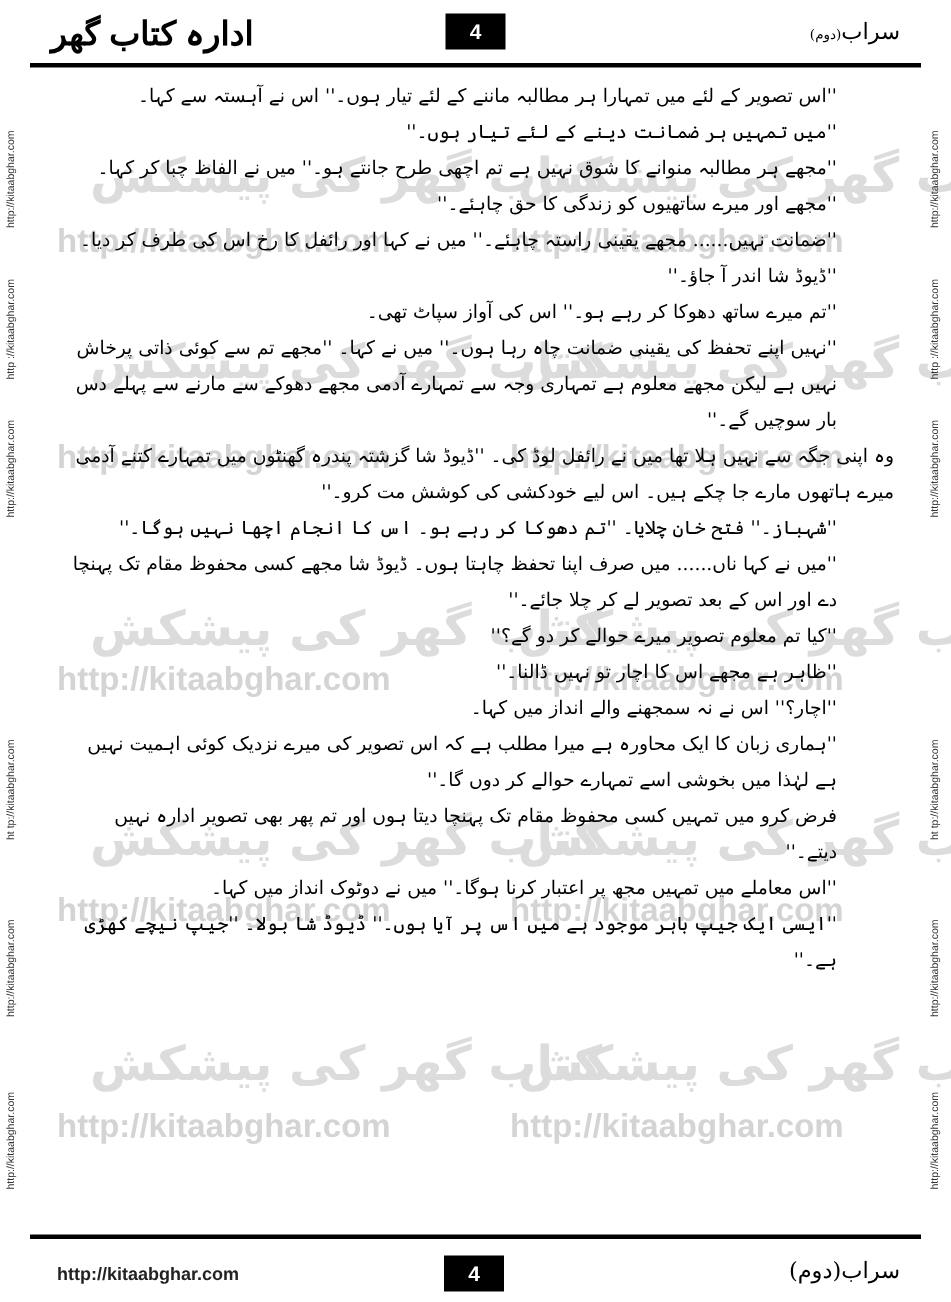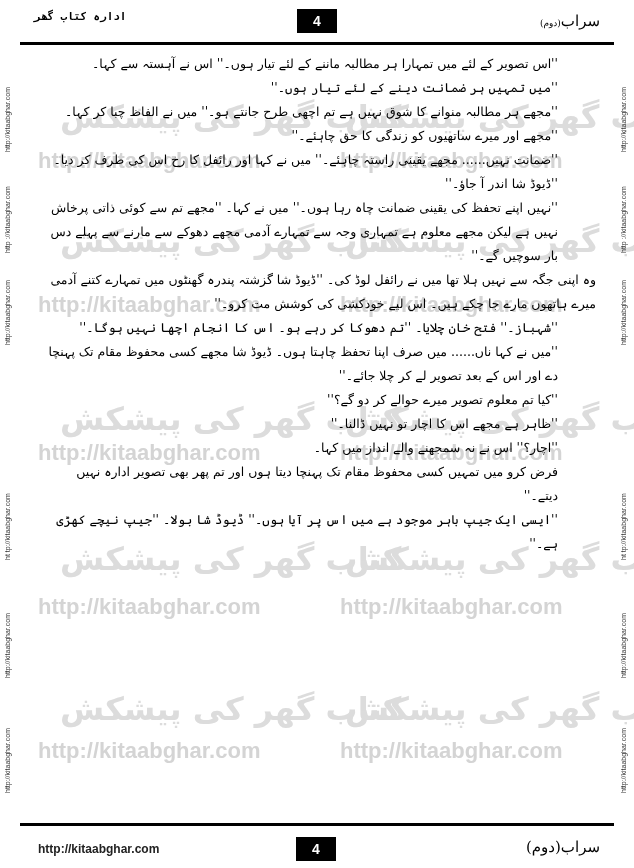--- a/index.html
+++ b/index.html
@@ -4,22 +4,22 @@
   <style>
     html, body { margin: 0; padding: 0; }
     body {
       width: 634px; height: 868px; background: #ffffff; position: relative; overflow: hidden;
       font-family: "DejaVu Sans", sans-serif; color: #000;
     }
     .header {
       position: absolute; left: 0; top: 0; width: 634px; height: 44px;
     }
     .header .site-title {
-      position: absolute; left: 34px; top: 10px; font-size: 11px; font-weight: bold;
-      direction: rtl; font-family: Liberation Mono, monospace;
+      position: absolute; left: 34px; top: 10px; font-size: 22px; font-weight: bold;
+      direction: rtl; font-family: Liberation Sans, sans-serif;
     }
     .header .book-title {
       position: absolute; right: 34px; top: 12px; font-size: 15px; direction: rtl;
       font-family: "DejaVu Serif", serif;
     }
     .header .book-title small { font-size: 9px; }
     .page-box {
       position: absolute; background: #000; color: #fff; font-weight: bold;
       font-family: "Liberation Sans", sans-serif; font-size: 14px;
       width: 40px; height: 24px; line-height: 24px; text-align: center;
@@ -115,28 +115,31 @@
   <span style="top:793px;">http://kitaabghar.com</span>
   <span style="top:678px;">http://kitaabghar.com</span>
   <span style="top:560px;">ht tp://kitaabghar.com</span>
 </div>
 
 <div class="content">
   <p class="indent">''اس تصویر کے لئے میں تمہارا ہر مطالبہ ماننے کے لئے تیار ہوں۔'' اس نے آہستہ سے کہا۔</p>
   <p class="indent">''میں تمہیں ہر ضمانت دینے کے لئے تیار ہوں۔''</p>
   <p class="indent">''مجھے ہر مطالبہ منوانے کا شوق نہیں ہے تم اچھی طرح جانتے ہو۔'' میں نے الفاظ چبا کر کہا۔ ''مجھے اور میرے ساتھیوں کو زندگی کا حق چاہئے۔''</p>
   <p class="indent">''ضمانت نہیں...... مجھے یقینی راستہ چاہئے۔'' میں نے کہا اور رائفل کا رخ اس کی طرف کر دیا۔ ''ڈیوڈ شا اندر آ جاؤ۔''</p>
+  <p class="indent">''تم میرے ساتھ دھوکا کر رہے ہو۔'' اس کی آواز سپاٹ تھی۔</p>
   <p class="indent">''نہیں اپنے تحفظ کی یقینی ضمانت چاہ رہا ہوں۔'' میں نے کہا۔ ''مجھے تم سے کوئی ذاتی پرخاش نہیں ہے لیکن مجھے معلوم ہے تمہاری وجہ سے تمہارے آدمی مجھے دھوکے سے مارنے سے پہلے دس بار سوچیں گے۔''</p>
   <p>وہ اپنی جگہ سے نہیں ہلا تھا میں نے رائفل لوڈ کی۔ ''ڈیوڈ شا گزشتہ پندرہ گھنٹوں میں تمہارے کتنے آدمی میرے ہاتھوں مارے جا چکے ہیں۔ اس لیے خودکشی کی کوشش مت کرو۔''</p>
   <p class="indent">''شہباز۔'' فتح خان چلایا۔ ''تم دھوکا کر رہے ہو۔ اس کا انجام اچھا نہیں ہوگا۔''</p>
   <p class="indent">''میں نے کہا ناں...... میں صرف اپنا تحفظ چاہتا ہوں۔ ڈیوڈ شا مجھے کسی محفوظ مقام تک پہنچا دے اور اس کے بعد تصویر لے کر چلا جائے۔''</p>
   <p class="indent">''کیا تم معلوم تصویر میرے حوالے کر دو گے؟''</p>
   <p class="indent">''ظاہر ہے مجھے اس کا اچار تو نہیں ڈالنا۔''</p>
   <p class="indent">''اچار؟'' اس نے نہ سمجھنے والے انداز میں کہا۔</p>
+  <p class="indent">''ہماری زبان کا ایک محاورہ ہے میرا مطلب ہے کہ اس تصویر کی میرے نزدیک کوئی اہمیت نہیں ہے لہٰذا میں بخوشی اسے تمہارے حوالے کر دوں گا۔''</p>
   <p class="indent">فرض کرو میں تمہیں کسی محفوظ مقام تک پہنچا دیتا ہوں اور تم پھر بھی تصویر ادارہ نہیں دیتے۔''</p>
+  <p class="indent">''اس معاملے میں تمہیں مجھ پر اعتبار کرنا ہوگا۔'' میں نے دوٹوک انداز میں کہا۔</p>
   <p class="indent">''ایسی ایک جیپ باہر موجود ہے میں اس پر آیا ہوں۔'' ڈیوڈ شا بولا۔ ''جیپ نیچے کھڑی ہے۔''</p>
 </div>
 
 <div class="rule-bottom"></div>
 <div class="footer">
   <a class="footer-url">http://kitaabghar.com</a>
   <div class="page-box">4</div>
   <div class="book-title">سراب(دوم)</div>
 </div>
 

